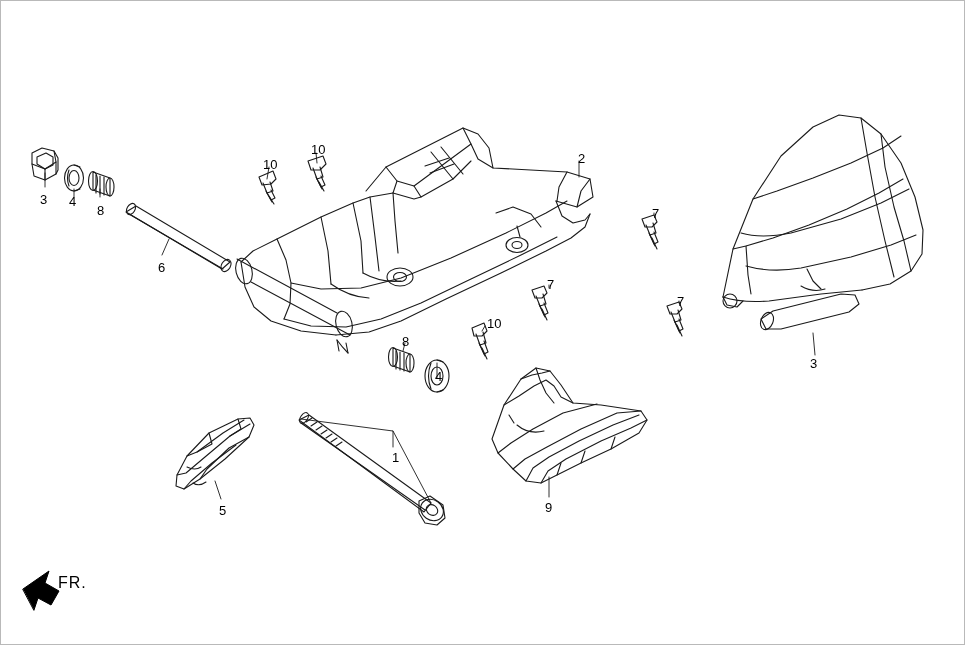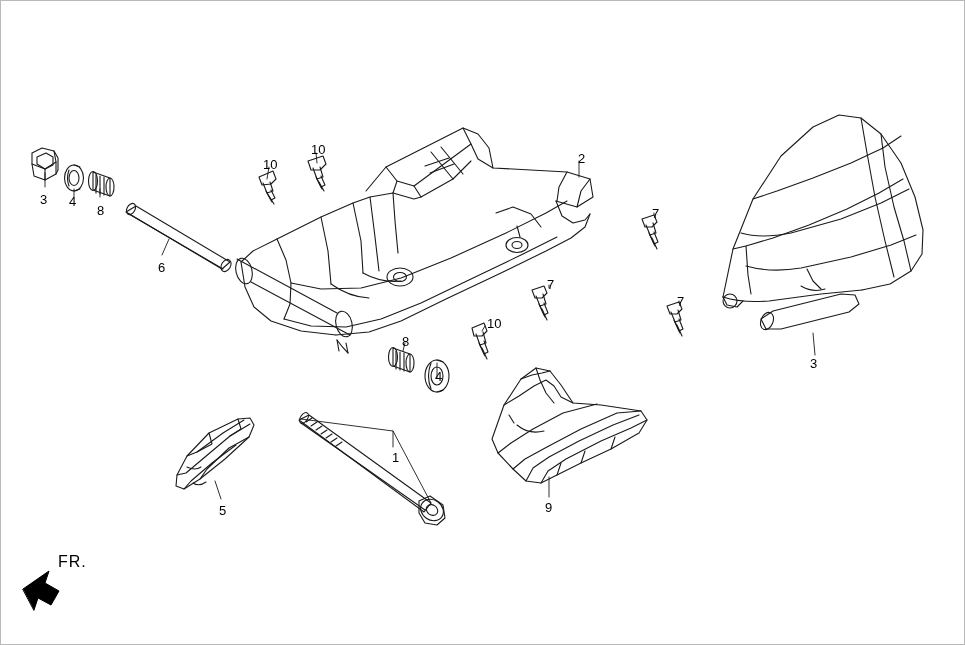--- a/index.html
+++ b/index.html
@@ -254,21 +254,21 @@
         <path d="M392 430 L430 502"></path>
         <path d="M548 496 L548 476"></path>
       </g>
 
       <g fill="#000000" stroke="#000000" stroke-width="1">
         <path d="M22 588 L48 570 L44 582 L58 590 L50 604 L37 597 L33 609 Z"></path>
       </g>
     </g>
   </svg>
 
-  <div class="fr-label" style="left:57px; top:552px;">FR.</div>
+  <div class="fr-label" style="left:57px; top:573px;">FR.</div>
 
   <div class="callout" style="left:39px;  top:192px;">3</div>
   <div class="callout" style="left:68px;  top:194px;">4</div>
   <div class="callout" style="left:96px;  top:203px;">8</div>
   <div class="callout" style="left:157px; top:260px;">6</div>
   <div class="callout" style="left:262px; top:157px;">10</div>
   <div class="callout" style="left:310px; top:142px;">10</div>
   <div class="callout" style="left:577px; top:151px;">2</div>
   <div class="callout" style="left:651px; top:206px;">7</div>
   <div class="callout" style="left:546px; top:277px;">7</div>

